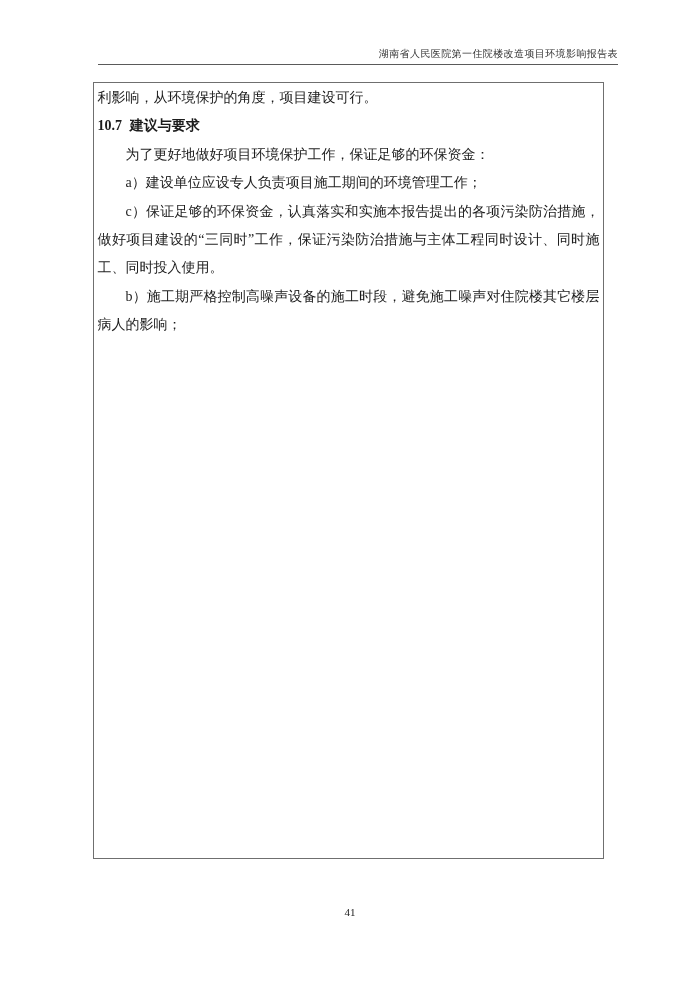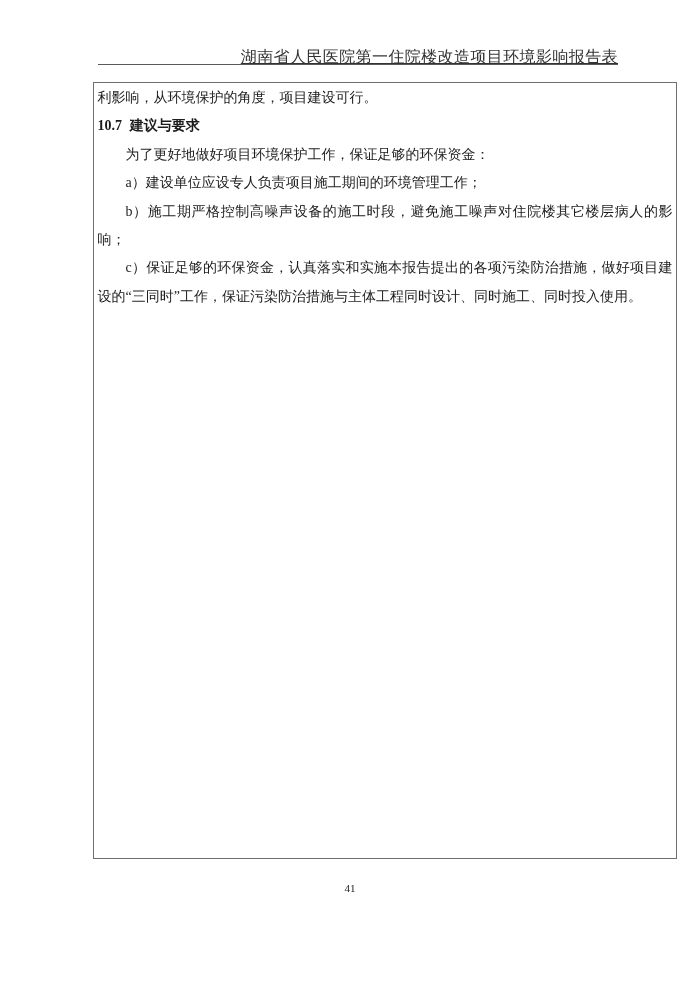--- a/index.html
+++ b/index.html
@@ -12,60 +12,59 @@
     color: #1c1c1c;
     position: relative;
     overflow: hidden;
   }
   .running-header {
     position: absolute;
     top: 47px;
     left: 98px;
     width: 520px;
     text-align: right;
-    font-size: 16px;
+    font-size: 10px;
     letter-spacing: 0.4px;
     color: #333333;
     white-space: nowrap;
-    text-decoration: underline;
   }
   .header-rule {
     position: absolute;
     top: 64px;
     left: 98px;
     width: 520px;
     height: 0;
     border-top: 1.6px solid #5a5a5a;
   }
   .content-box {
     position: absolute;
     top: 82px;
     left: 93px;
-    width: 584px;
+    width: 511px;
     height: 777px;
     border: 1.5px solid #6f6f6f;
     padding: 1px 3.5px 10px 3.5px;
     font-size: 14px;
     line-height: 28.4px;
     background: #ffffff;
   }
   .content-box p {
     margin: 0;
     text-align: justify;
     text-justify: inter-ideograph;
   }
   .indent { text-indent: 2em; }
   .doc-heading {
     font-weight: bold;
     text-align: center;
   }
   .heading-num { margin-right: 0.55em; }
   .page-number {
     position: absolute;
-    top: 882px;
+    top: 906px;
     left: 0;
     width: 700px;
     text-align: center;
     font-size: 11px;
     color: #222222;
   }
 </style>
 </head>
 <body>
 
@@ -78,19 +77,19 @@
   <p>利影响，从环境保护的角度，项目建设可行。</p>
 
   <p class="doc-heading">
     <span class="heading-num">10.7</span><span>建议与要求</span>
   </p>
 
   <p class="indent">为了更好地做好项目环境保护工作，保证足够的环保资金：</p>
 
   <p class="indent">a）建设单位应设专人负责项目施工期间的环境管理工作；</p>
 
+  <p class="indent">c）保证足够的环保资金，认真落实和实施本报告提出的各项污染防治措施，做好项目建设的“三同时”工作，保证污染防治措施与主体工程同时设计、同时施工、同时投入使用。</p>
+
   <p class="indent">b）施工期严格控制高噪声设备的施工时段，避免施工噪声对住院楼其它楼层病人的影响；</p>
-
-  <p class="indent">c）保证足够的环保资金，认真落实和实施本报告提出的各项污染防治措施，做好项目建设的“三同时”工作，保证污染防治措施与主体工程同时设计、同时施工、同时投入使用。</p>
 
 </div>
 
 <div class="page-number">41</div>
 
 </body></html>

